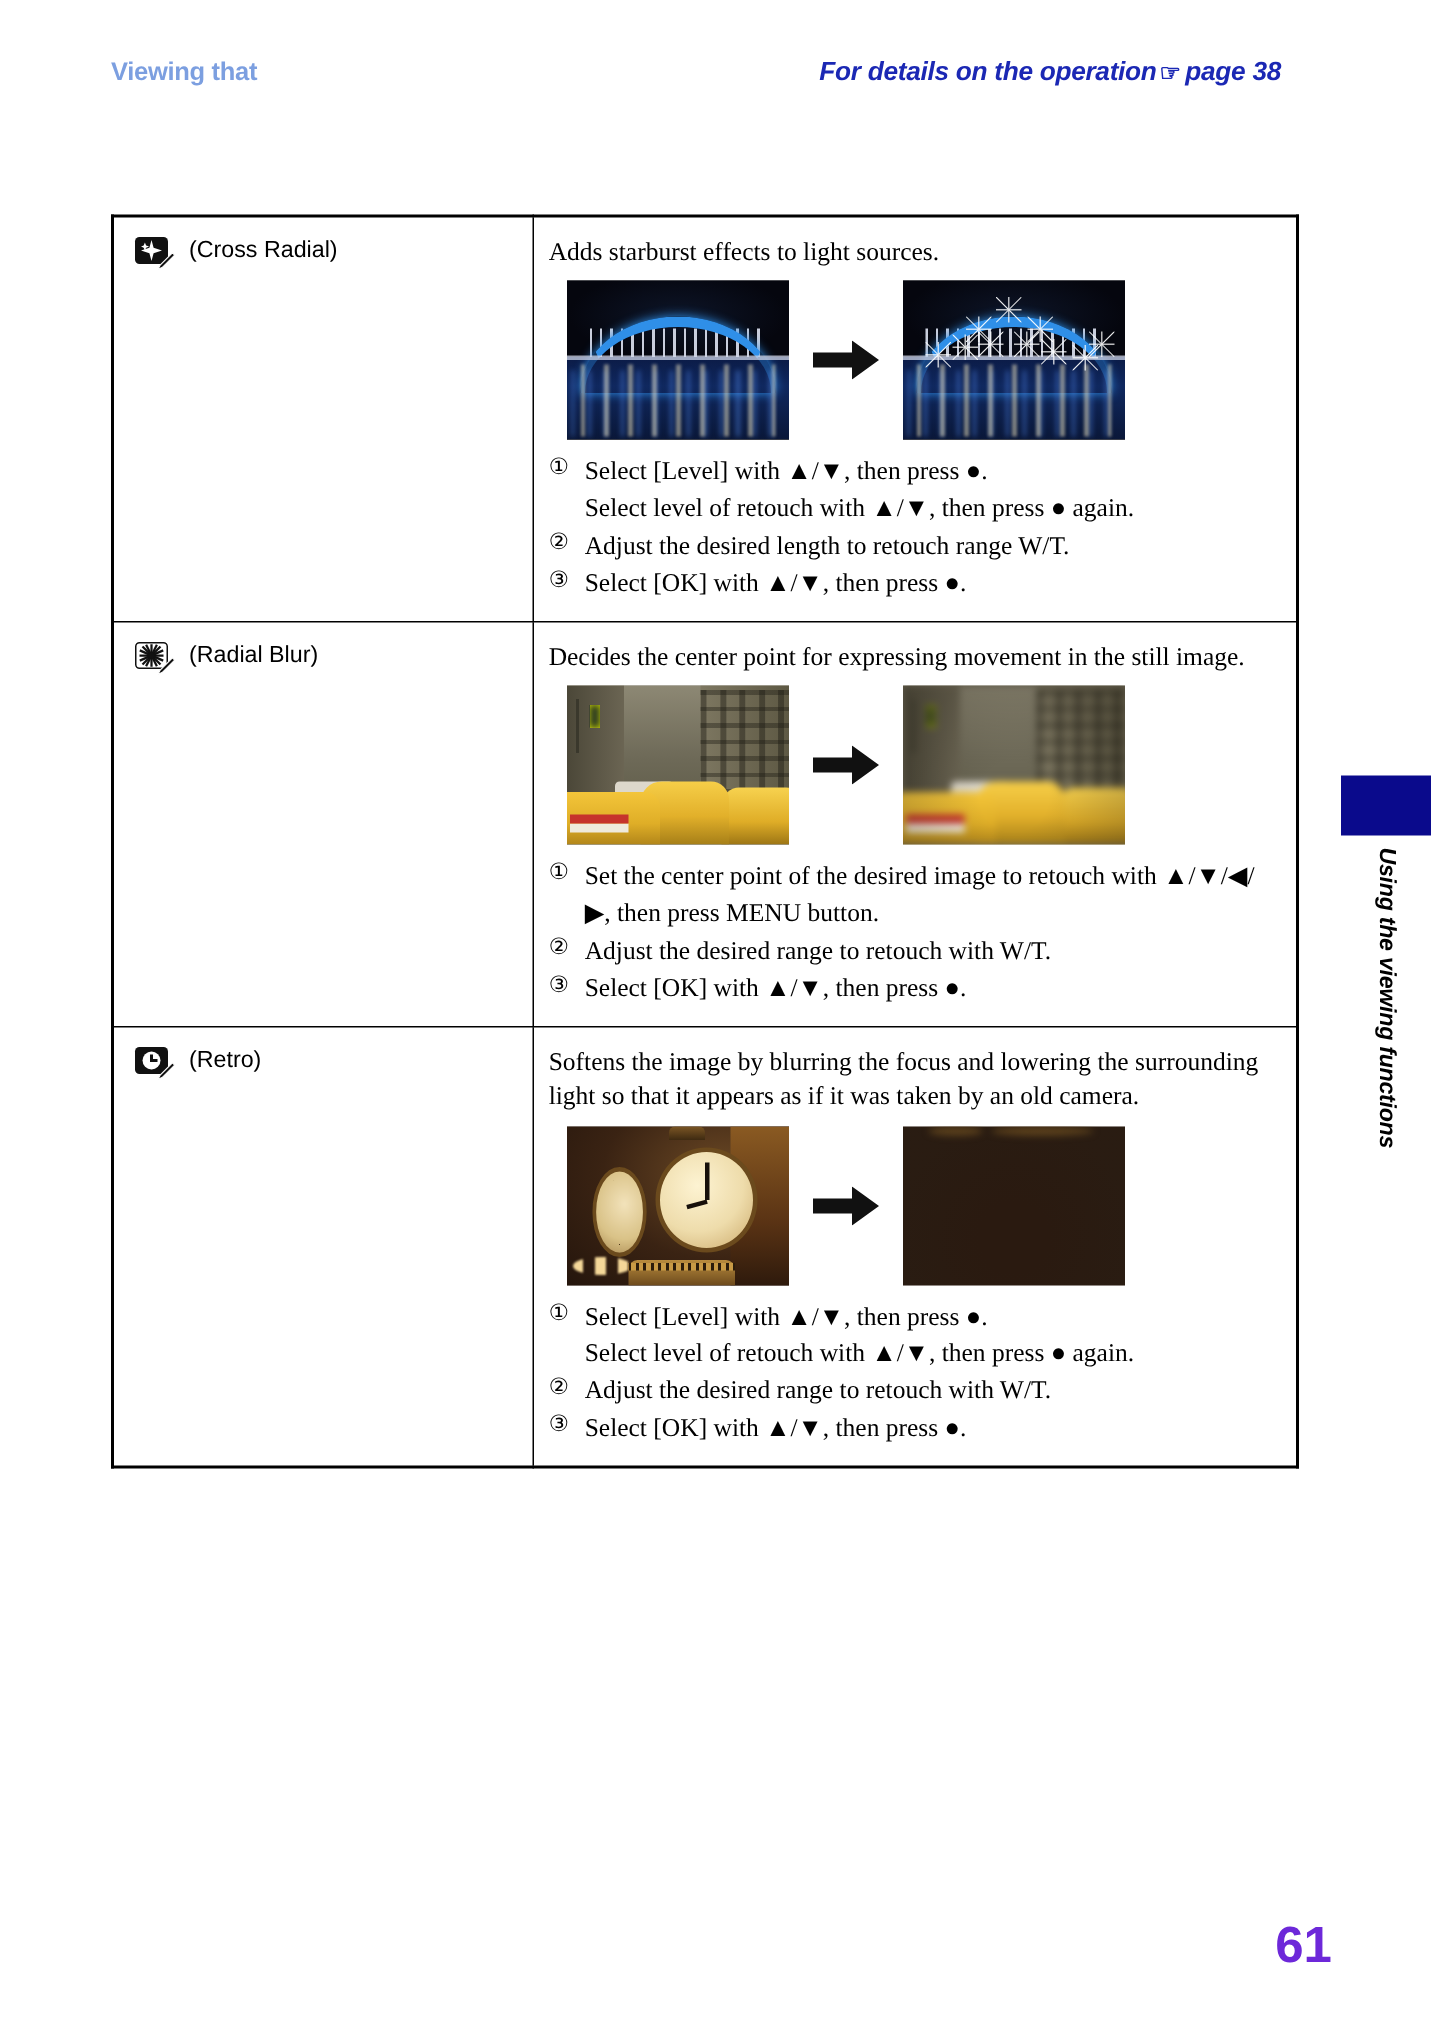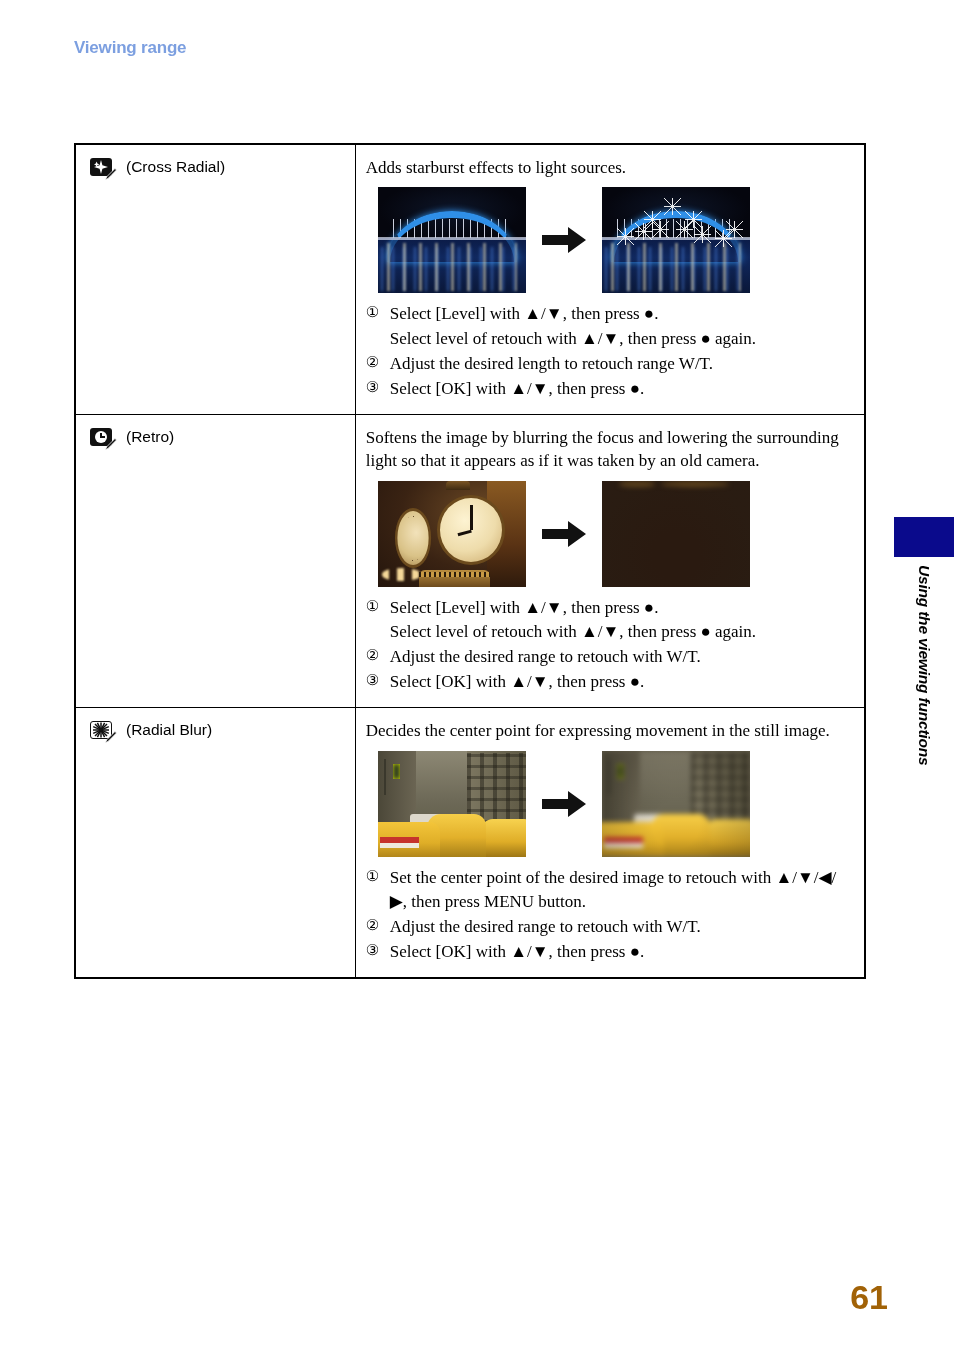--- a/index.html
+++ b/index.html
@@ -400,28 +400,31 @@
     line-height: 60px;
   }
 
   
   #folio {
     position: absolute;
     right: 66px; bottom: 40px;
     font-family: "Liberation Sans", sans-serif;
     font-weight: bold;
     font-size: 34px;
-    color: #a16207;
+    color: #6d28d9;
   }
 </style>
 </head>
 <body>
 
 <div id="header">
-  <div class="left">Viewing range</div>
+  <div class="left">Viewing that</div>
+  <div class="right">
+    <span>For details on the operation</span><span class="hand-icon">☞</span><span>page 38</span>
+  </div>
 </div>
 
 <table id="spec-table">
   <tbody>
 
   <tr>
     <td>
       <div class="name-cell-inner">
         <span class="menu-icon dark icon-cross">
           <span class="frame"></span>
@@ -480,101 +483,20 @@
 
         <ol class="steps">
           <li>
             <span class="num">①</span>
             <span>Select [Level] with ▲/▼, then press ●.</span>
             <span class="sub">Select level of retouch with ▲/▼, then press ● again.</span>
           </li>
           <li>
             <span class="num">②</span>
             <span>Adjust the desired length to retouch range W/T.</span>
-          </li>
-          <li>
-            <span class="num">③</span>
-            <span>Select [OK] with ▲/▼, then press ●.</span>
-          </li>
-        </ol>
-      </div>
-    </td>
-  </tr>
-
-  <tr>
-    <td>
-      <div class="name-cell-inner">
-        <span class="menu-icon dark icon-retro">
-          <span class="frame"></span>
-          <span class="clockface"></span>
-          <svg class="pencil" viewBox="0 0 14 14" aria-hidden="true">
-            <path d="M11.8 0.6 L13.4 2.2 L4.6 11 L1.4 12.6 L3 9.4 Z" fill="#111" stroke="#fff" stroke-width="0.8"></path>
-          </svg>
-        </span>
-        <span class="label">(Retro)</span>
-      </div>
-    </td>
-    <td>
-      <div class="desc-cell-inner">
-        <p class="desc-text">Softens the image by blurring the focus and lowering the surrounding light so that it appears as if it was taken by an old camera.</p>
-
-        <div class="samples">
-          <div class="thumb scene-clock">
-            <div class="blurwrap">
-              <div class="bg"></div>
-              <div class="wall"></div>
-              <div class="bulbs"></div>
-              <div class="top"></div>
-              <div class="face-side">
-                    <div class="ticks"></div>
-                  </div>
-              <div class="face-main">
-                <div class="ticks"></div>
-                <div class="hand" style="left:49%;top:12%;width:3px;height:38%"></div>
-                <div class="hand" style="left:49%;top:30%;width:3px;height:22%;transform:rotate(255deg)"></div>
-              </div>
-              <div class="base"></div>
-              <div class="knurl"></div>
-            </div>
-          </div>
-          <div class="arrow">
-            <svg width="44" height="26" viewBox="0 0 44 26">
-              <path d="M0 8 H26 V0 L44 13 L26 26 V18 H0 Z" fill="#111"></path>
-            </svg>
-          </div>
-          <div class="thumb scene-clock blurred">
-            <div class="blurwrap">
-              <div class="bg"></div>
-              <div class="wall"></div>
-              <div class="bulbs"></div>
-              <div class="top"></div>
-              <div class="face-side">
-                    <div class="ticks"></div>
-                  </div>
-              <div class="face-main">
-                <div class="ticks"></div>
-                <div class="hand" style="left:49%;top:12%;width:3px;height:38%"></div>
-                <div class="hand" style="left:49%;top:30%;width:3px;height:22%;transform:rotate(255deg)"></div>
-              </div>
-              <div class="base"></div>
-              <div class="knurl"></div>
-            </div>
-            <div class="radialmask"></div>
-          </div>
-        </div>
-
-        <ol class="steps">
-          <li>
-            <span class="num">①</span>
-            <span>Select [Level] with ▲/▼, then press ●.</span>
-            <span class="sub">Select level of retouch with ▲/▼, then press ● again.</span>
-          </li>
-          <li>
-            <span class="num">②</span>
-            <span>Adjust the desired range to retouch with W/T.</span>
           </li>
           <li>
             <span class="num">③</span>
             <span>Select [OK] with ▲/▼, then press ●.</span>
           </li>
         </ol>
       </div>
     </td>
   </tr>
 
@@ -655,19 +577,100 @@
           </li>
           <li>
             <span class="num">③</span>
             <span>Select [OK] with ▲/▼, then press ●.</span>
           </li>
         </ol>
       </div>
     </td>
   </tr>
 
+  <tr>
+    <td>
+      <div class="name-cell-inner">
+        <span class="menu-icon dark icon-retro">
+          <span class="frame"></span>
+          <span class="clockface"></span>
+          <svg class="pencil" viewBox="0 0 14 14" aria-hidden="true">
+            <path d="M11.8 0.6 L13.4 2.2 L4.6 11 L1.4 12.6 L3 9.4 Z" fill="#111" stroke="#fff" stroke-width="0.8"></path>
+          </svg>
+        </span>
+        <span class="label">(Retro)</span>
+      </div>
+    </td>
+    <td>
+      <div class="desc-cell-inner">
+        <p class="desc-text">Softens the image by blurring the focus and lowering the surrounding light so that it appears as if it was taken by an old camera.</p>
+
+        <div class="samples">
+          <div class="thumb scene-clock">
+            <div class="blurwrap">
+              <div class="bg"></div>
+              <div class="wall"></div>
+              <div class="bulbs"></div>
+              <div class="top"></div>
+              <div class="face-side">
+                    <div class="ticks"></div>
+                  </div>
+              <div class="face-main">
+                <div class="ticks"></div>
+                <div class="hand" style="left:49%;top:12%;width:3px;height:38%"></div>
+                <div class="hand" style="left:49%;top:30%;width:3px;height:22%;transform:rotate(255deg)"></div>
+              </div>
+              <div class="base"></div>
+              <div class="knurl"></div>
+            </div>
+          </div>
+          <div class="arrow">
+            <svg width="44" height="26" viewBox="0 0 44 26">
+              <path d="M0 8 H26 V0 L44 13 L26 26 V18 H0 Z" fill="#111"></path>
+            </svg>
+          </div>
+          <div class="thumb scene-clock blurred">
+            <div class="blurwrap">
+              <div class="bg"></div>
+              <div class="wall"></div>
+              <div class="bulbs"></div>
+              <div class="top"></div>
+              <div class="face-side">
+                    <div class="ticks"></div>
+                  </div>
+              <div class="face-main">
+                <div class="ticks"></div>
+                <div class="hand" style="left:49%;top:12%;width:3px;height:38%"></div>
+                <div class="hand" style="left:49%;top:30%;width:3px;height:22%;transform:rotate(255deg)"></div>
+              </div>
+              <div class="base"></div>
+              <div class="knurl"></div>
+            </div>
+            <div class="radialmask"></div>
+          </div>
+        </div>
+
+        <ol class="steps">
+          <li>
+            <span class="num">①</span>
+            <span>Select [Level] with ▲/▼, then press ●.</span>
+            <span class="sub">Select level of retouch with ▲/▼, then press ● again.</span>
+          </li>
+          <li>
+            <span class="num">②</span>
+            <span>Adjust the desired range to retouch with W/T.</span>
+          </li>
+          <li>
+            <span class="num">③</span>
+            <span>Select [OK] with ▲/▼, then press ●.</span>
+          </li>
+        </ol>
+      </div>
+    </td>
+  </tr>
+
   </tbody>
 </table>
 
 <div id="side-tab"></div>
 <div id="side-tab-text">Using the viewing functions</div>
 
 <div id="folio">61</div>
 
 </body></html>

